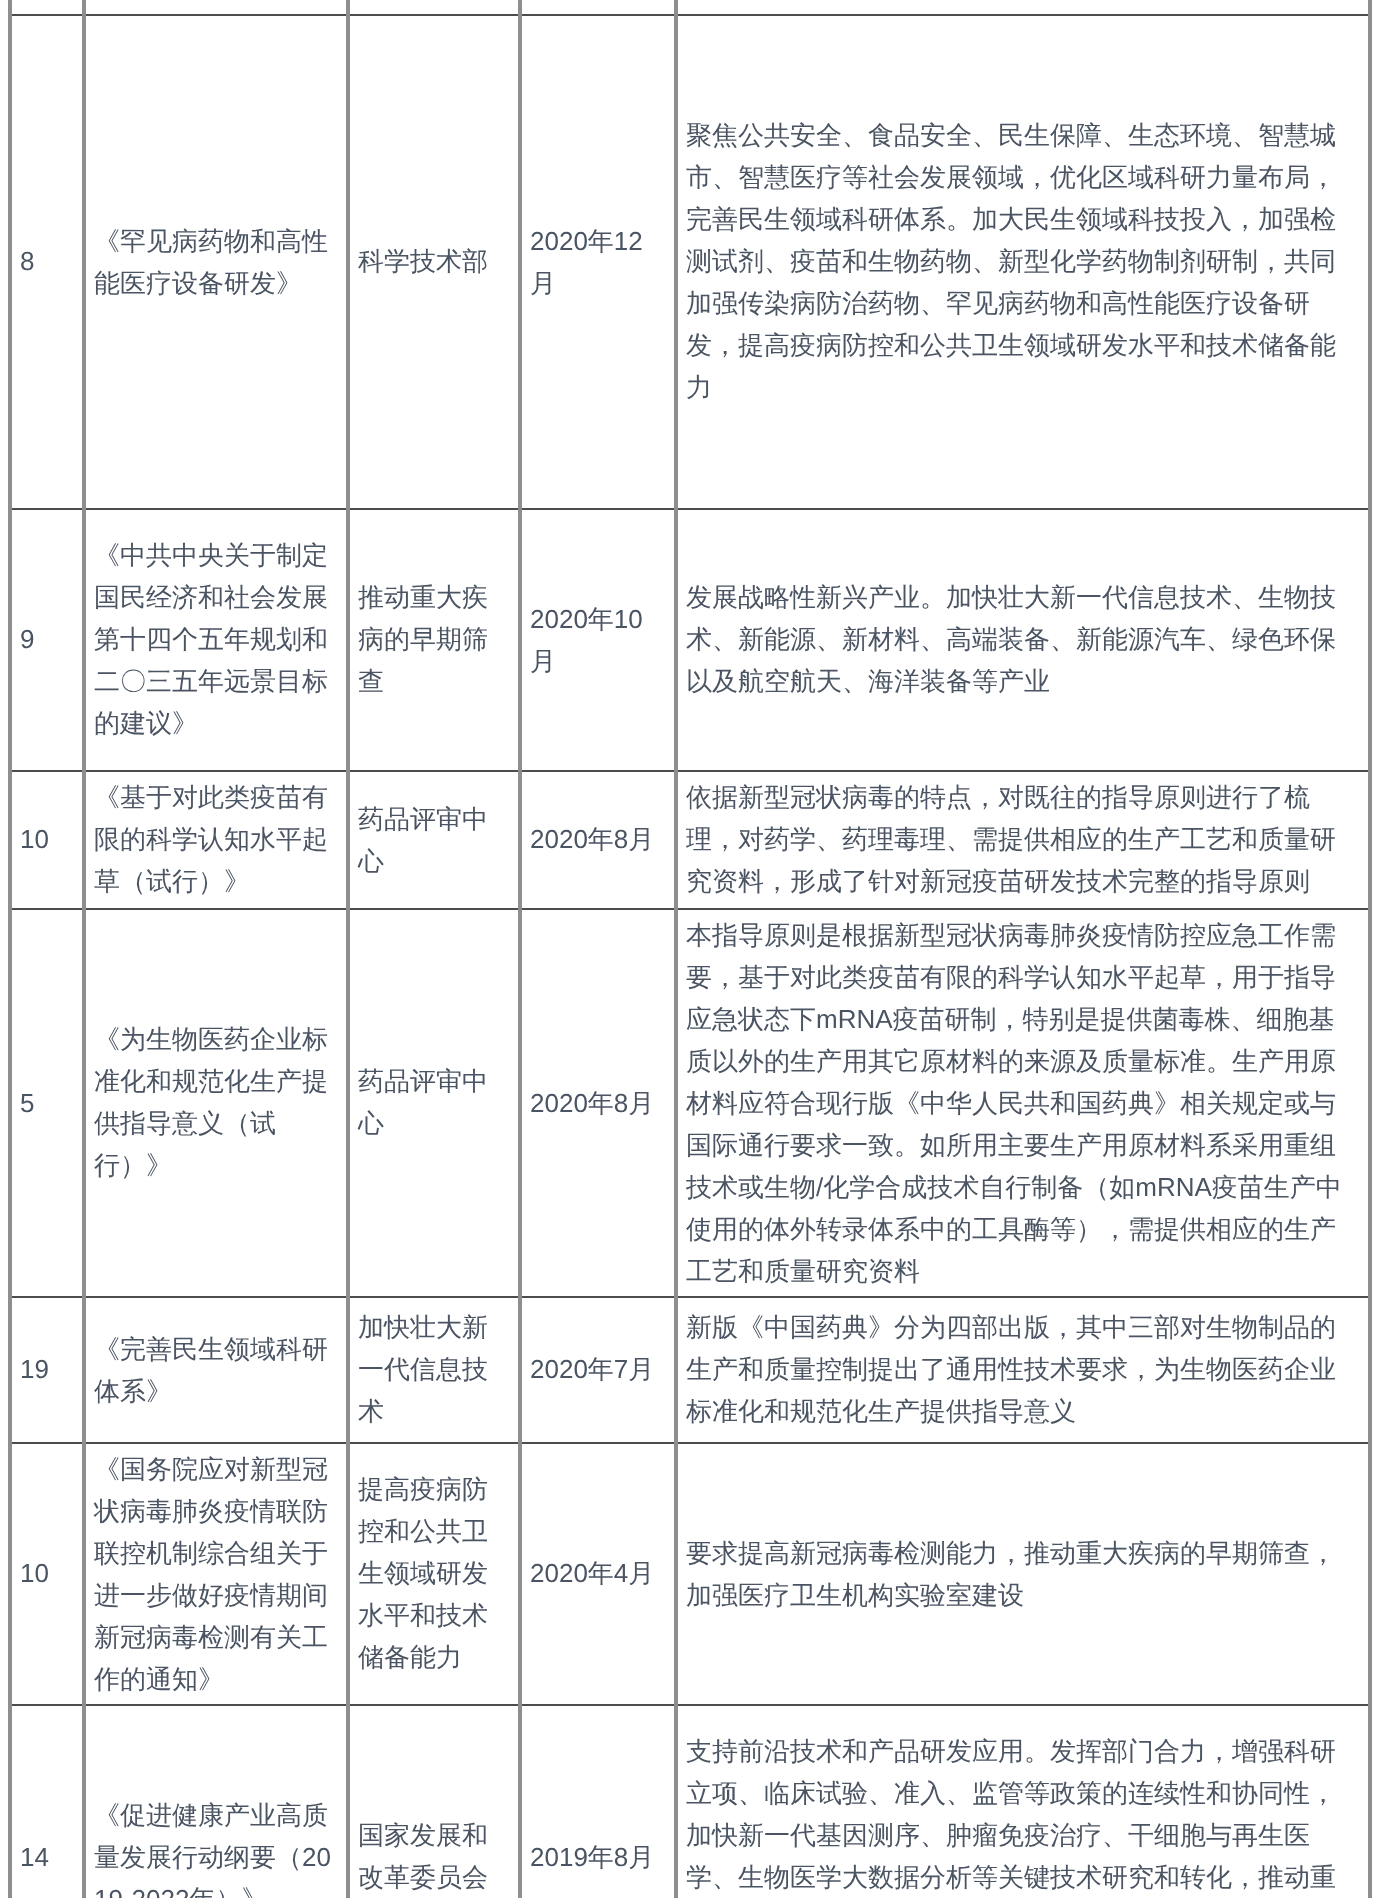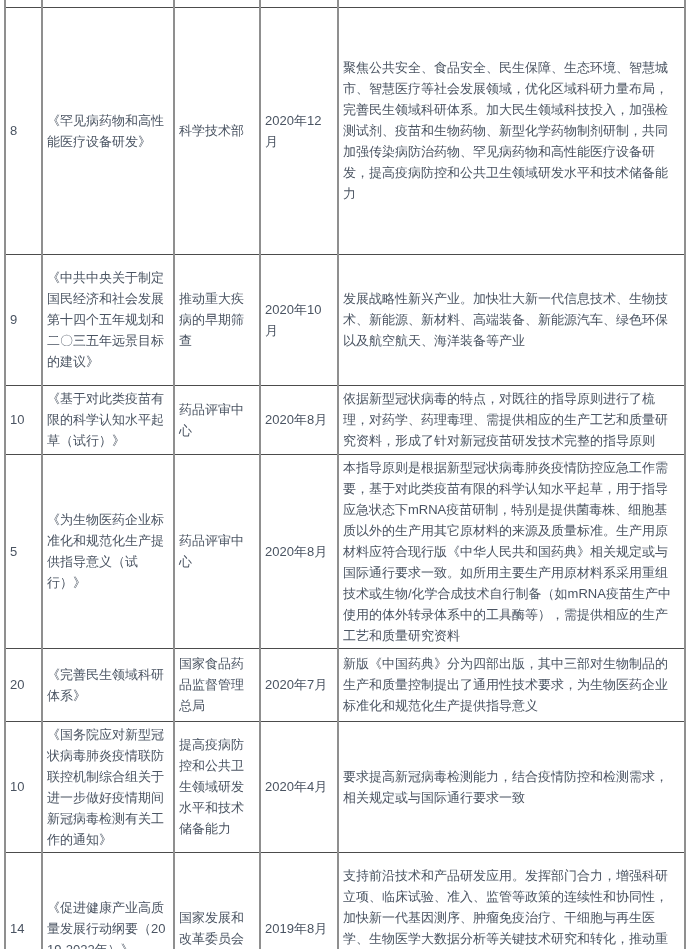--- a/index.html
+++ b/index.html
@@ -104,33 +104,33 @@
 
       <tr class="row-h11">
         <td>5</td>
         <td>《为生物医药企业标准化和规范化生产提供指导意义（试行）》</td>
         <td>药品评审中心</td>
         <td>2020年8月</td>
         <td class="desc-cell">本指导原则是根据新型冠状病毒肺炎疫情防控应急工作需要，基于对此类疫苗有限的科学认知水平起草，用于指导应急状态下mRNA疫苗研制，特别是提供菌毒株、细胞基质以外的生产用其它原材料的来源及质量标准。生产用原材料应符合现行版《中华人民共和国药典》相关规定或与国际通行要求一致。如所用主要生产用原材料系采用重组技术或生物/化学合成技术自行制备（如mRNA疫苗生产中使用的体外转录体系中的工具酶等），需提供相应的生产工艺和质量研究资料</td>
       </tr>
 
       <tr class="row-h12">
-        <td>20</td>
+        <td>19</td>
         <td>《完善民生领域科研体系》</td>
-        <td>国家食品药品监督管理总局</td>
+        <td>加快壮大新一代信息技术</td>
         <td>2020年7月</td>
         <td class="desc-cell">新版《中国药典》分为四部出版，其中三部对生物制品的生产和质量控制提出了通用性技术要求，为生物医药企业标准化和规范化生产提供指导意义</td>
       </tr>
 
       <tr class="row-h13">
         <td>10</td>
         <td>《国务院应对新型冠状病毒肺炎疫情联防联控机制综合组关于进一步做好疫情期间新冠病毒检测有关工作的通知》</td>
         <td>提高疫病防控和公共卫生领域研发水平和技术储备能力</td>
         <td>2020年4月</td>
-        <td class="desc-cell">要求提高新冠病毒检测能力，结合疫情防控和检测需求，相关规定或与国际通行要求一致</td>
+        <td class="desc-cell">要求提高新冠病毒检测能力，推动重大疾病的早期筛查，加强医疗卫生机构实验室建设</td>
       </tr>
 
       <tr class="row-h14">
         <td>14</td>
         <td>《促进健康产业高质量发展行动纲要（2019-2022年）》</td>
         <td>国家发展和改革委员会</td>
         <td>2019年8月</td>
         <td class="desc-cell">支持前沿技术和产品研发应用。发挥部门合力，增强科研立项、临床试验、准入、监管等政策的连续性和协同性，加快新一代基因测序、肿瘤免疫治疗、干细胞与再生医学、生物医学大数据分析等关键技术研究和转化，推动重大疾病的早期筛查、个体化治疗等精准化应用解决方案和决策支持系统应用</td>
       </tr>
     </tbody>

